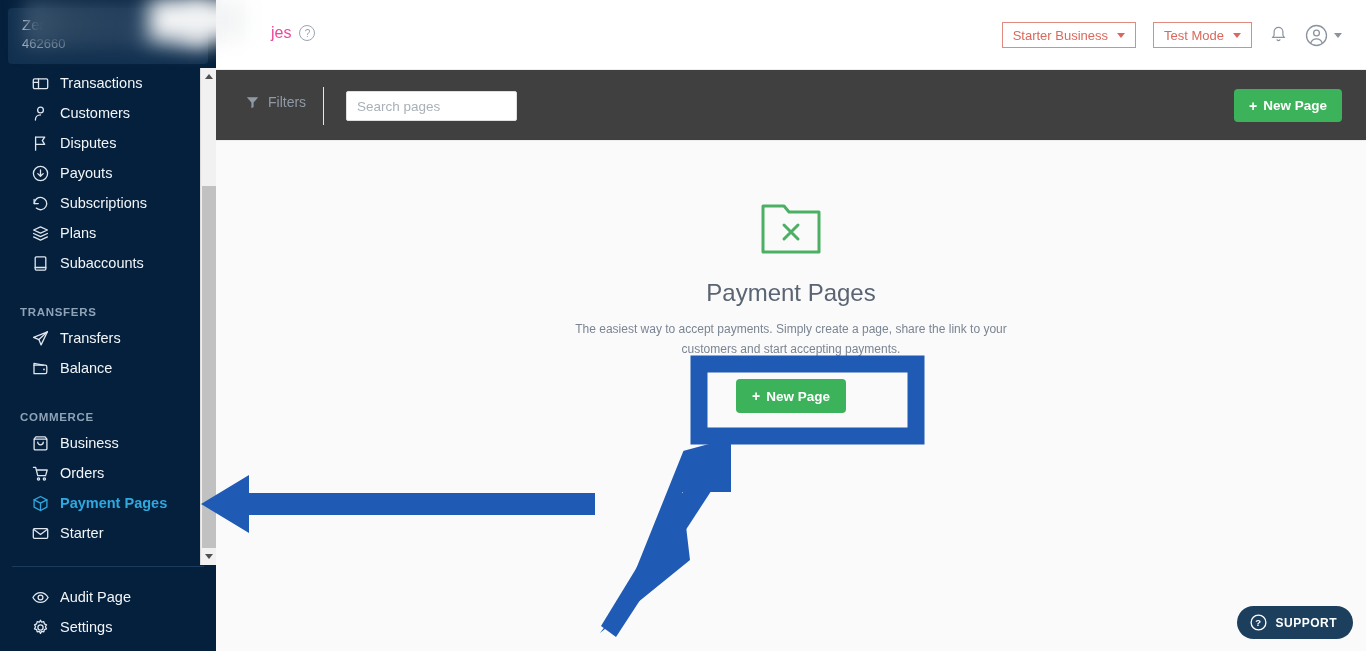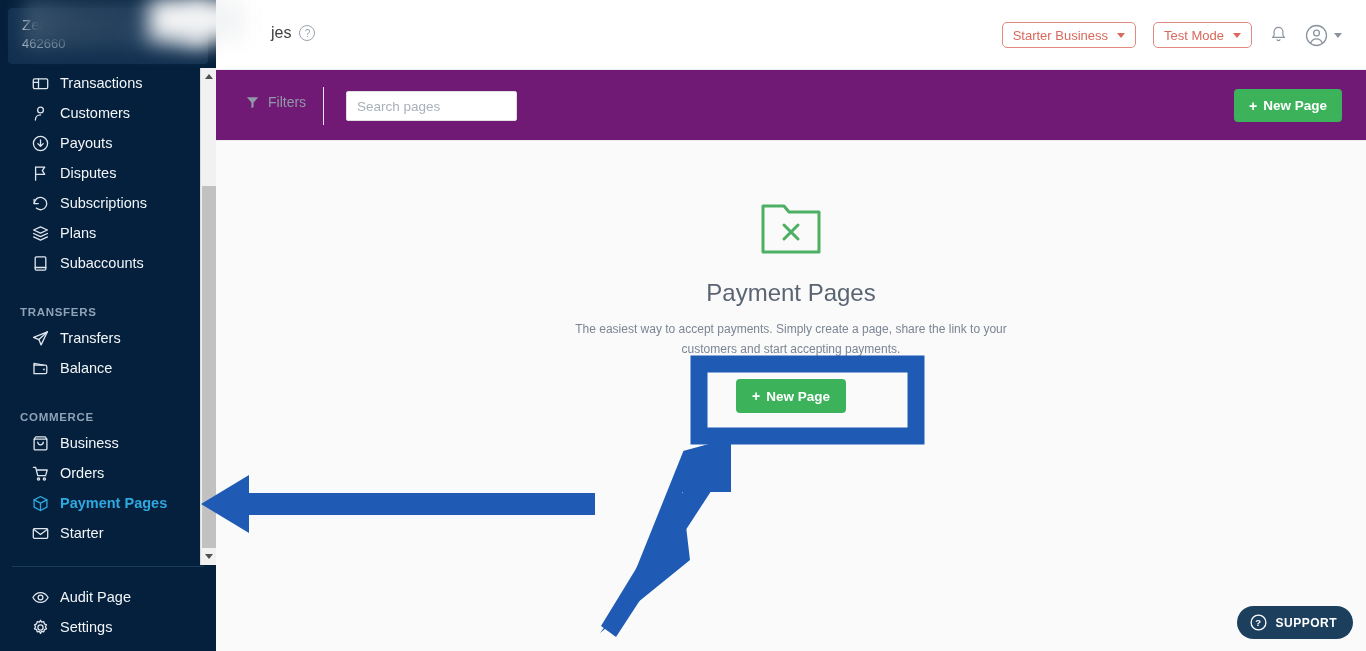--- a/index.html
+++ b/index.html
@@ -103,56 +103,56 @@
     position:absolute; left:216px; top:0;
     width:1150px; height:70px;
     background:#ffffff;
     border-bottom:1px solid #eeeeee;
     z-index:3;
   }
   #page-title-wrap {
     position:absolute; left:55px; top:24px;
     display:flex; align-items:center; gap:8px;
   }
-  #page-title { font-size:16px; color:#404040; }
+  #page-title { font-size:16px; color:#ec4899; }
   .help-circle {
     width:16px;height:16px;border-radius:50%;
     border:1.3px solid #9aa4b0;
     display:flex;align-items:center;justify-content:center;
     font-size:10px;color:#9aa4b0;
   }
   #topbar-right {
     position:absolute; right:24px; top:22px;
     display:flex; align-items:center; gap:17px;
   }
   .pill-btn {
     height:26px;
     border:1px solid #e08a80;
-    border-radius:5px;
+    border-radius:0;
     color:#d9695c;
     font-size:13px;
     display:flex; align-items:center; gap:9px;
     padding:0 10px;
     background:#fff;
     cursor:pointer;
     white-space:nowrap;
   }
   .caret-dn {
     width:0;height:0;
     border-left:4px solid transparent;border-right:4px solid transparent;
     border-top:5px solid currentColor;
   }
   .icon-btn { cursor:pointer; display:flex; align-items:center; }
   #avatar-group { display:flex; align-items:center; gap:6px; cursor:pointer; color:#8b949e; }
 
   
   #toolbar {
     position:absolute; left:216px; top:70px;
     width:1150px; height:71px;
-    background:#701a75;
+    background:#404040;
     border-bottom:1px solid #ededed;
     z-index:2;
   }
   #filters-btn {
     position:absolute; left:30px; top:24px;
     display:flex; align-items:center; gap:9px;
     color:#9099a6; font-size:14px; cursor:pointer;
   }
   #tb-sep {
     position:absolute; left:107px; top:17px;
@@ -278,34 +278,34 @@
           <svg width="17" height="17" viewBox="0 0 17 17" stroke-linecap="round" stroke-linejoin="round">
             <circle cx="8.5" cy="5" r="2.9" fill="none" stroke="#dfe6ee" stroke-width="1.3"></circle>
             <path d="M3.4 15c0-3 2.3-5.1 5.1-5.1" fill="none" stroke="#dfe6ee" stroke-width="1.3"></path>
           </svg>
         </span>
         <span class="nav-label">Customers</span>
       </div>
       <div class="nav-item">
         <span class="ico">
           <svg width="17" height="17" viewBox="0 0 17 17" stroke-linecap="round" stroke-linejoin="round">
+            <path d="M3.6 15.2V2.1" stroke="#dfe6ee" stroke-width="1.3"></path>
+            <path d="M3.6 2.1h9.1l-2.4 3.6 2.4 3.6H3.6" fill="none" stroke="#dfe6ee" stroke-width="1.3"></path>
+          </svg>
+        </span>
+        <span class="nav-label">Disputes</span>
+      </div>
+      <div class="nav-item">
+        <span class="ico">
+          <svg width="17" height="17" viewBox="0 0 17 17" stroke-linecap="round" stroke-linejoin="round">
             <circle cx="8.5" cy="8.5" r="7.1" fill="none" stroke="#dfe6ee" stroke-width="1.3"></circle>
             <path d="M8.5 4.8v6.4M5.8 8.6l2.7 2.7 2.7-2.7" fill="none" stroke="#dfe6ee" stroke-width="1.3"></path>
           </svg>
         </span>
         <span class="nav-label">Payouts</span>
-      </div>
-      <div class="nav-item">
-        <span class="ico">
-          <svg width="17" height="17" viewBox="0 0 17 17" stroke-linecap="round" stroke-linejoin="round">
-            <path d="M3.6 15.2V2.1" stroke="#dfe6ee" stroke-width="1.3"></path>
-            <path d="M3.6 2.1h9.1l-2.4 3.6 2.4 3.6H3.6" fill="none" stroke="#dfe6ee" stroke-width="1.3"></path>
-          </svg>
-        </span>
-        <span class="nav-label">Disputes</span>
       </div>
       <div class="nav-item">
         <span class="ico">
           <svg width="17" height="17" viewBox="0 0 17 17" stroke-linecap="round" stroke-linejoin="round">
             <path d="M2.3 8.5a6.2 6.2 0 1 1 2 4.6" fill="none" stroke="#dfe6ee" stroke-width="1.3"></path>
             <path d="M2.1 4.4v4.2h4.2" fill="none" stroke="#dfe6ee" stroke-width="1.3"></path>
           </svg>
         </span>
         <span class="nav-label">Subscriptions</span>
       </div>

